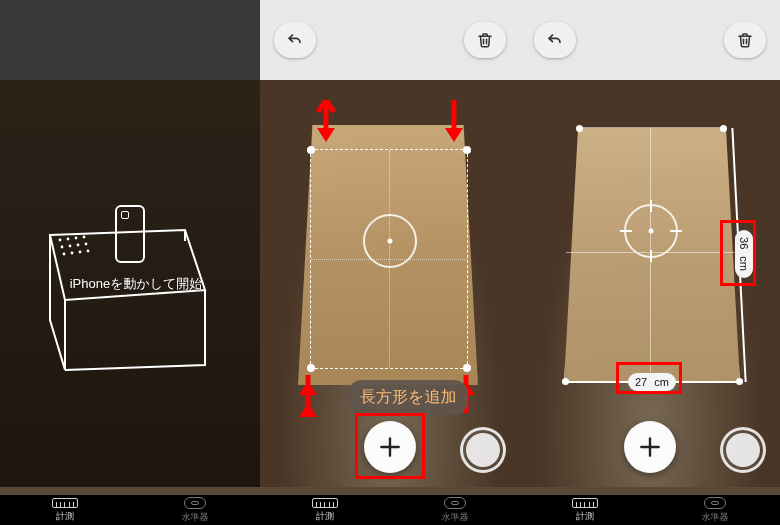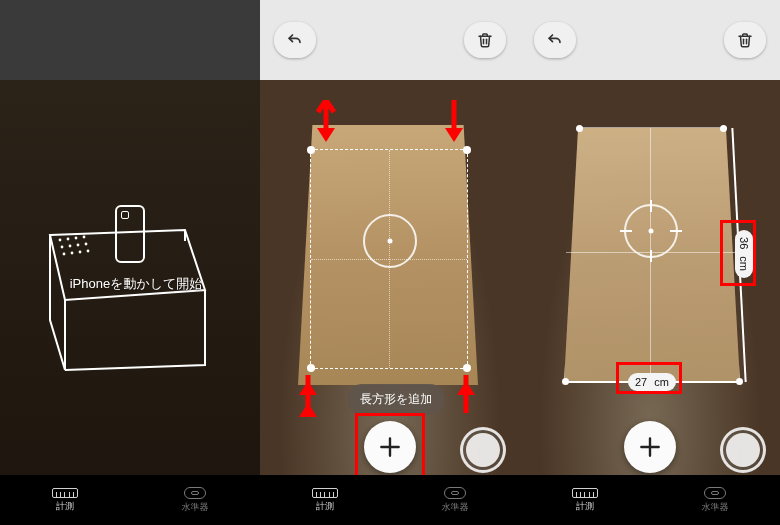--- a/index.html
+++ b/index.html
@@ -16,21 +16,21 @@
     height: 525px;
     position: relative;
     overflow: hidden;
     background: #5a4a3a;
   }
   
   .scene { position: absolute; inset: 0; }
   .wall   { position: absolute; top: 0; left: 0; right: 0; height: 80px; background: #e8e8e8; }
   .floor  { position: absolute; top: 80px; left: 0; right: 0; bottom: 38px; background: #3a2a1d; }
   .tab-bar {
-    position: absolute; left: 0; right: 0; bottom: 0; height: 50px;
+    position: absolute; left: 0; right: 0; bottom: 0; height: 30px;
     background: #000; display: flex; justify-content: space-around; align-items: center;
   }
   .tab {
     display: flex; flex-direction: column; align-items: center;
     color: #d0d0d0; font-size: 9px; gap: 2px; width: 80px;
   }
   .tab.inactive { color: #7a7a7a; justify-content: center; }
   .tab-ruler-icon {
     width: 26px; height: 10px; border: 1px solid currentColor; border-radius: 2px;
     display: flex; justify-content: space-around; align-items: flex-end; padding: 0 1px;
@@ -107,21 +107,21 @@
     background: rgba(120,120,120,.25);
   }
   .shutter-btn::after{
     content:""; width:34px;height:34px;border-radius:50%;
     background: rgba(255,255,255,.85);
   }
 
   
   .tooltip {
     position:absolute; bottom:110px; left:88px;
-    background: rgba(95,85,75,.92); color:#ffffff; font-size:12px;
+    background: rgba(95,85,75,.92); color:#fdba74; font-size:16px;
     padding:7px 12px; border-radius:14px;
   }
   .tooltip::after{
     content:""; position:absolute; bottom:-6px; left:50%; transform:translateX(-50%);
     border:6px solid transparent; border-top-color: rgba(95,85,75,.92);
   }
 
   
   .sel-rect {
     position:absolute; top:149px; left:50px; width:158px; height:220px;

